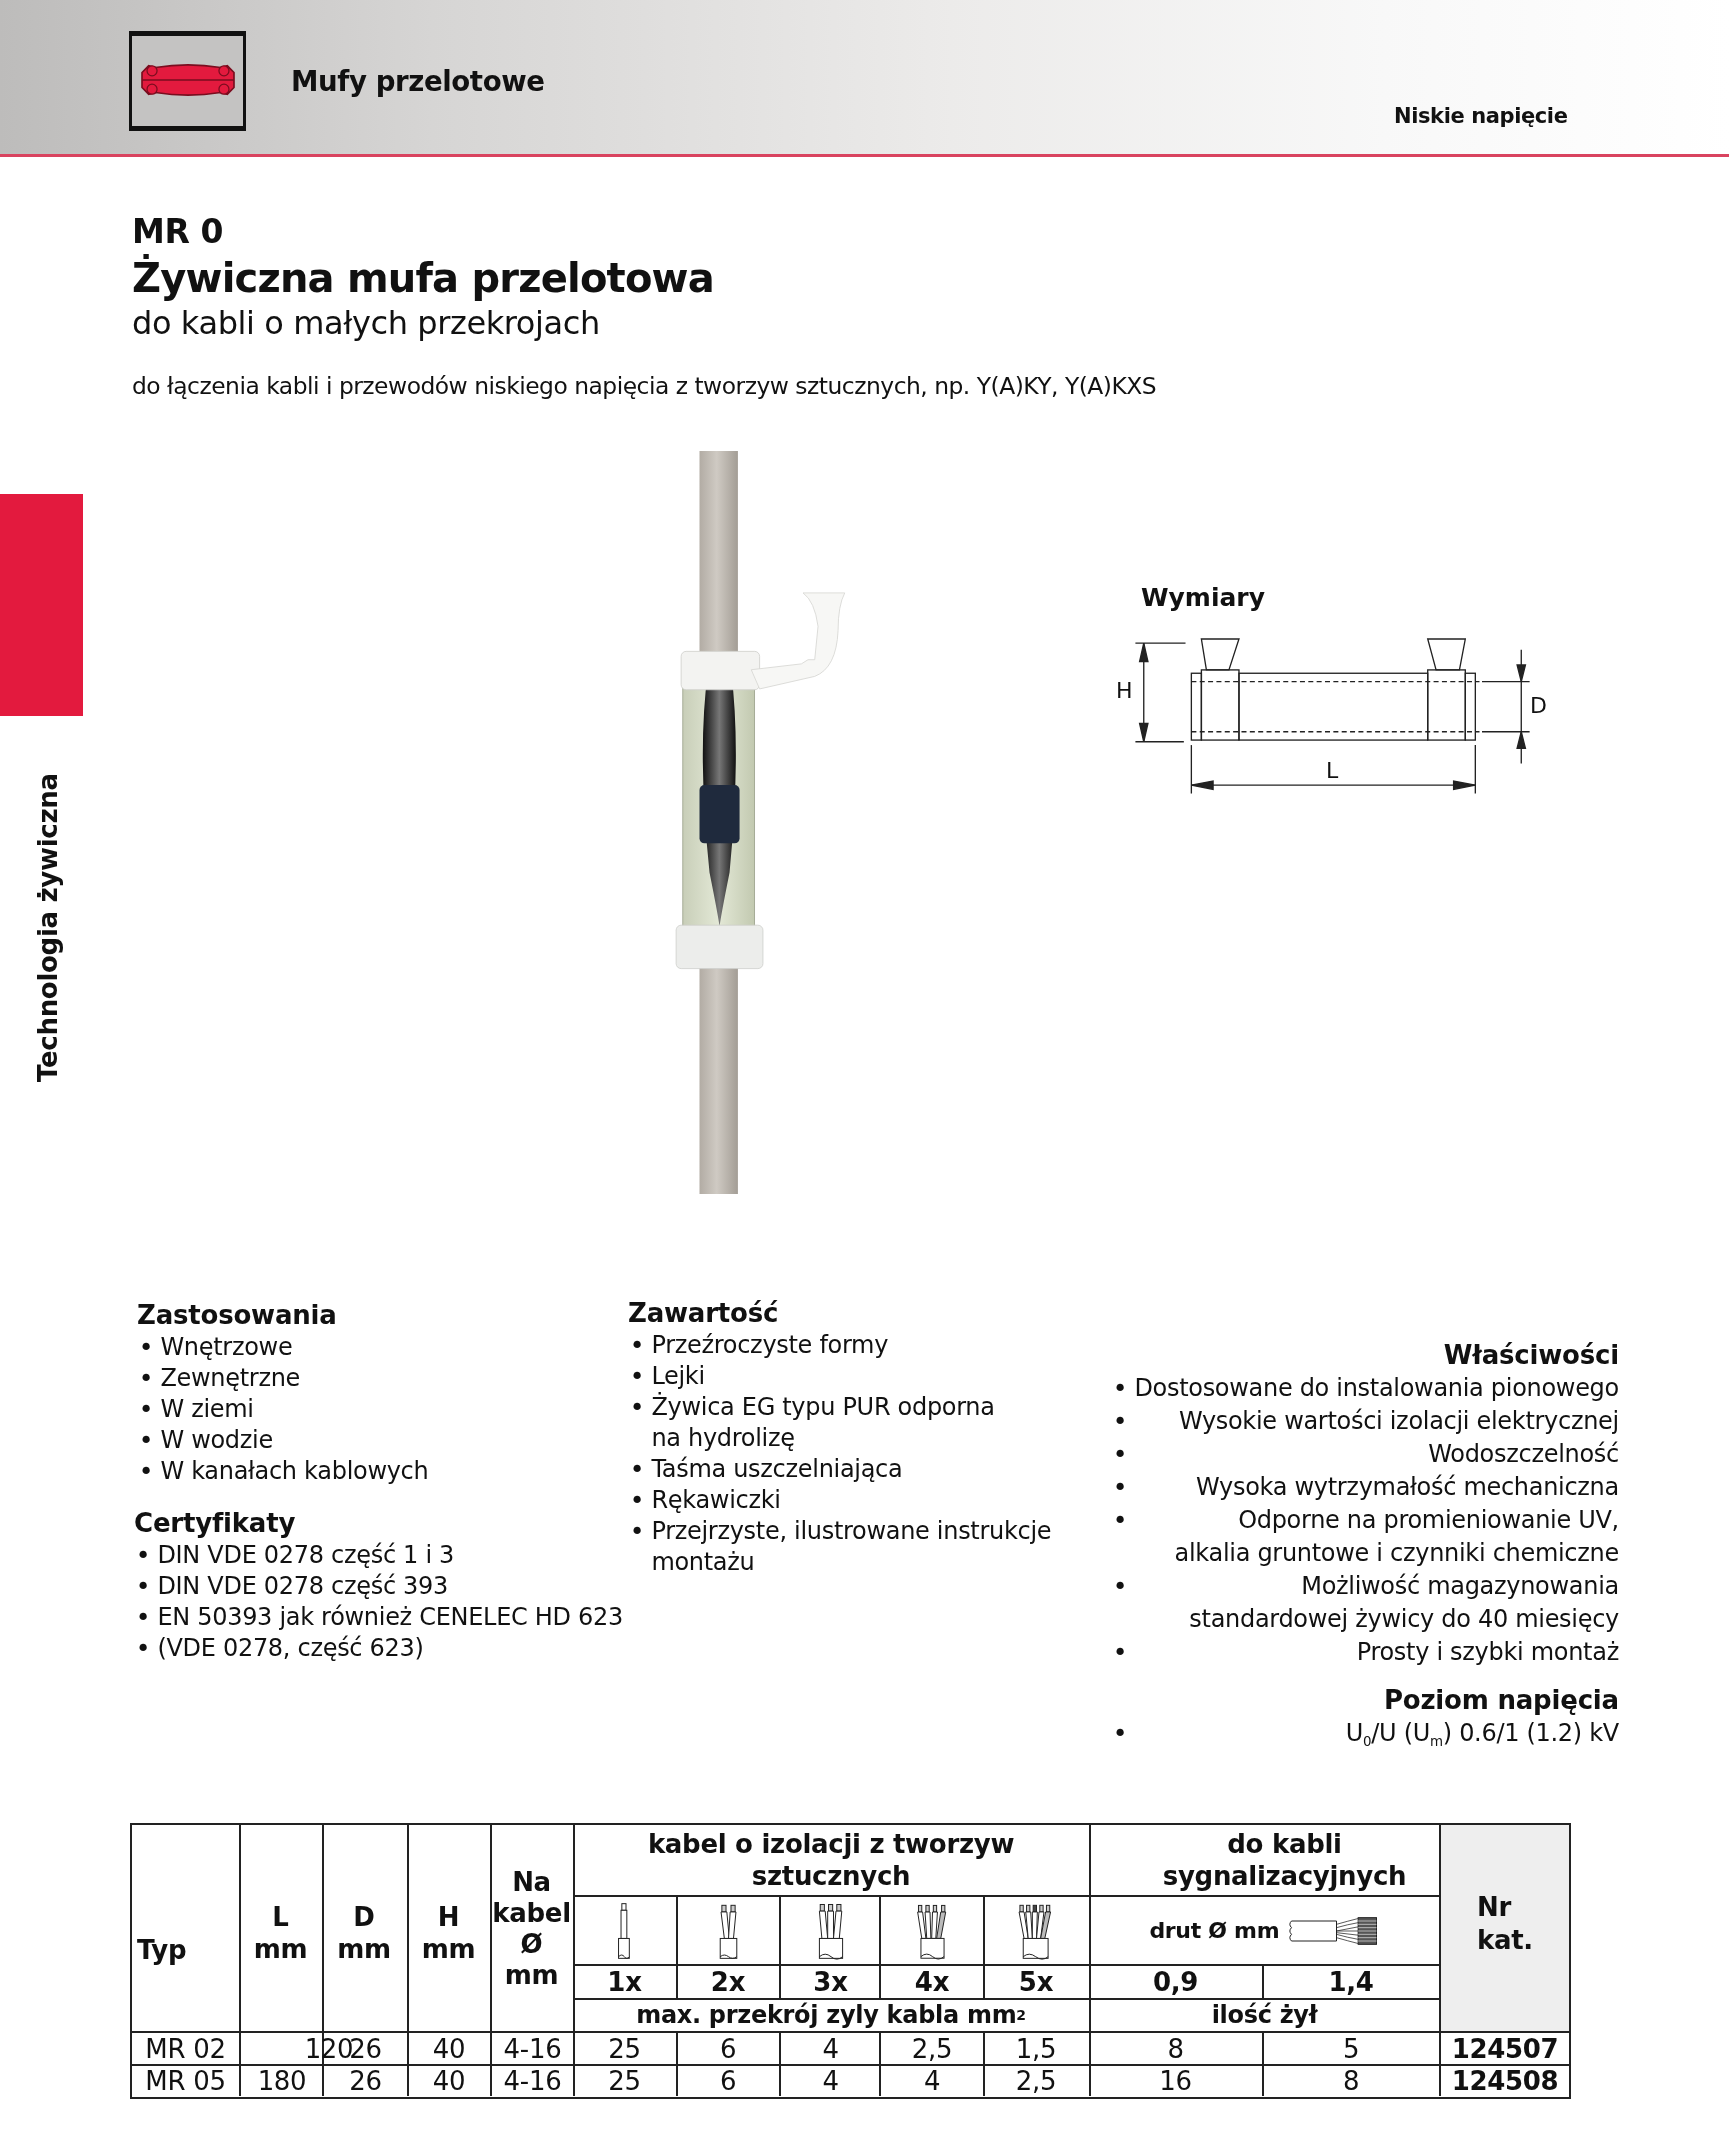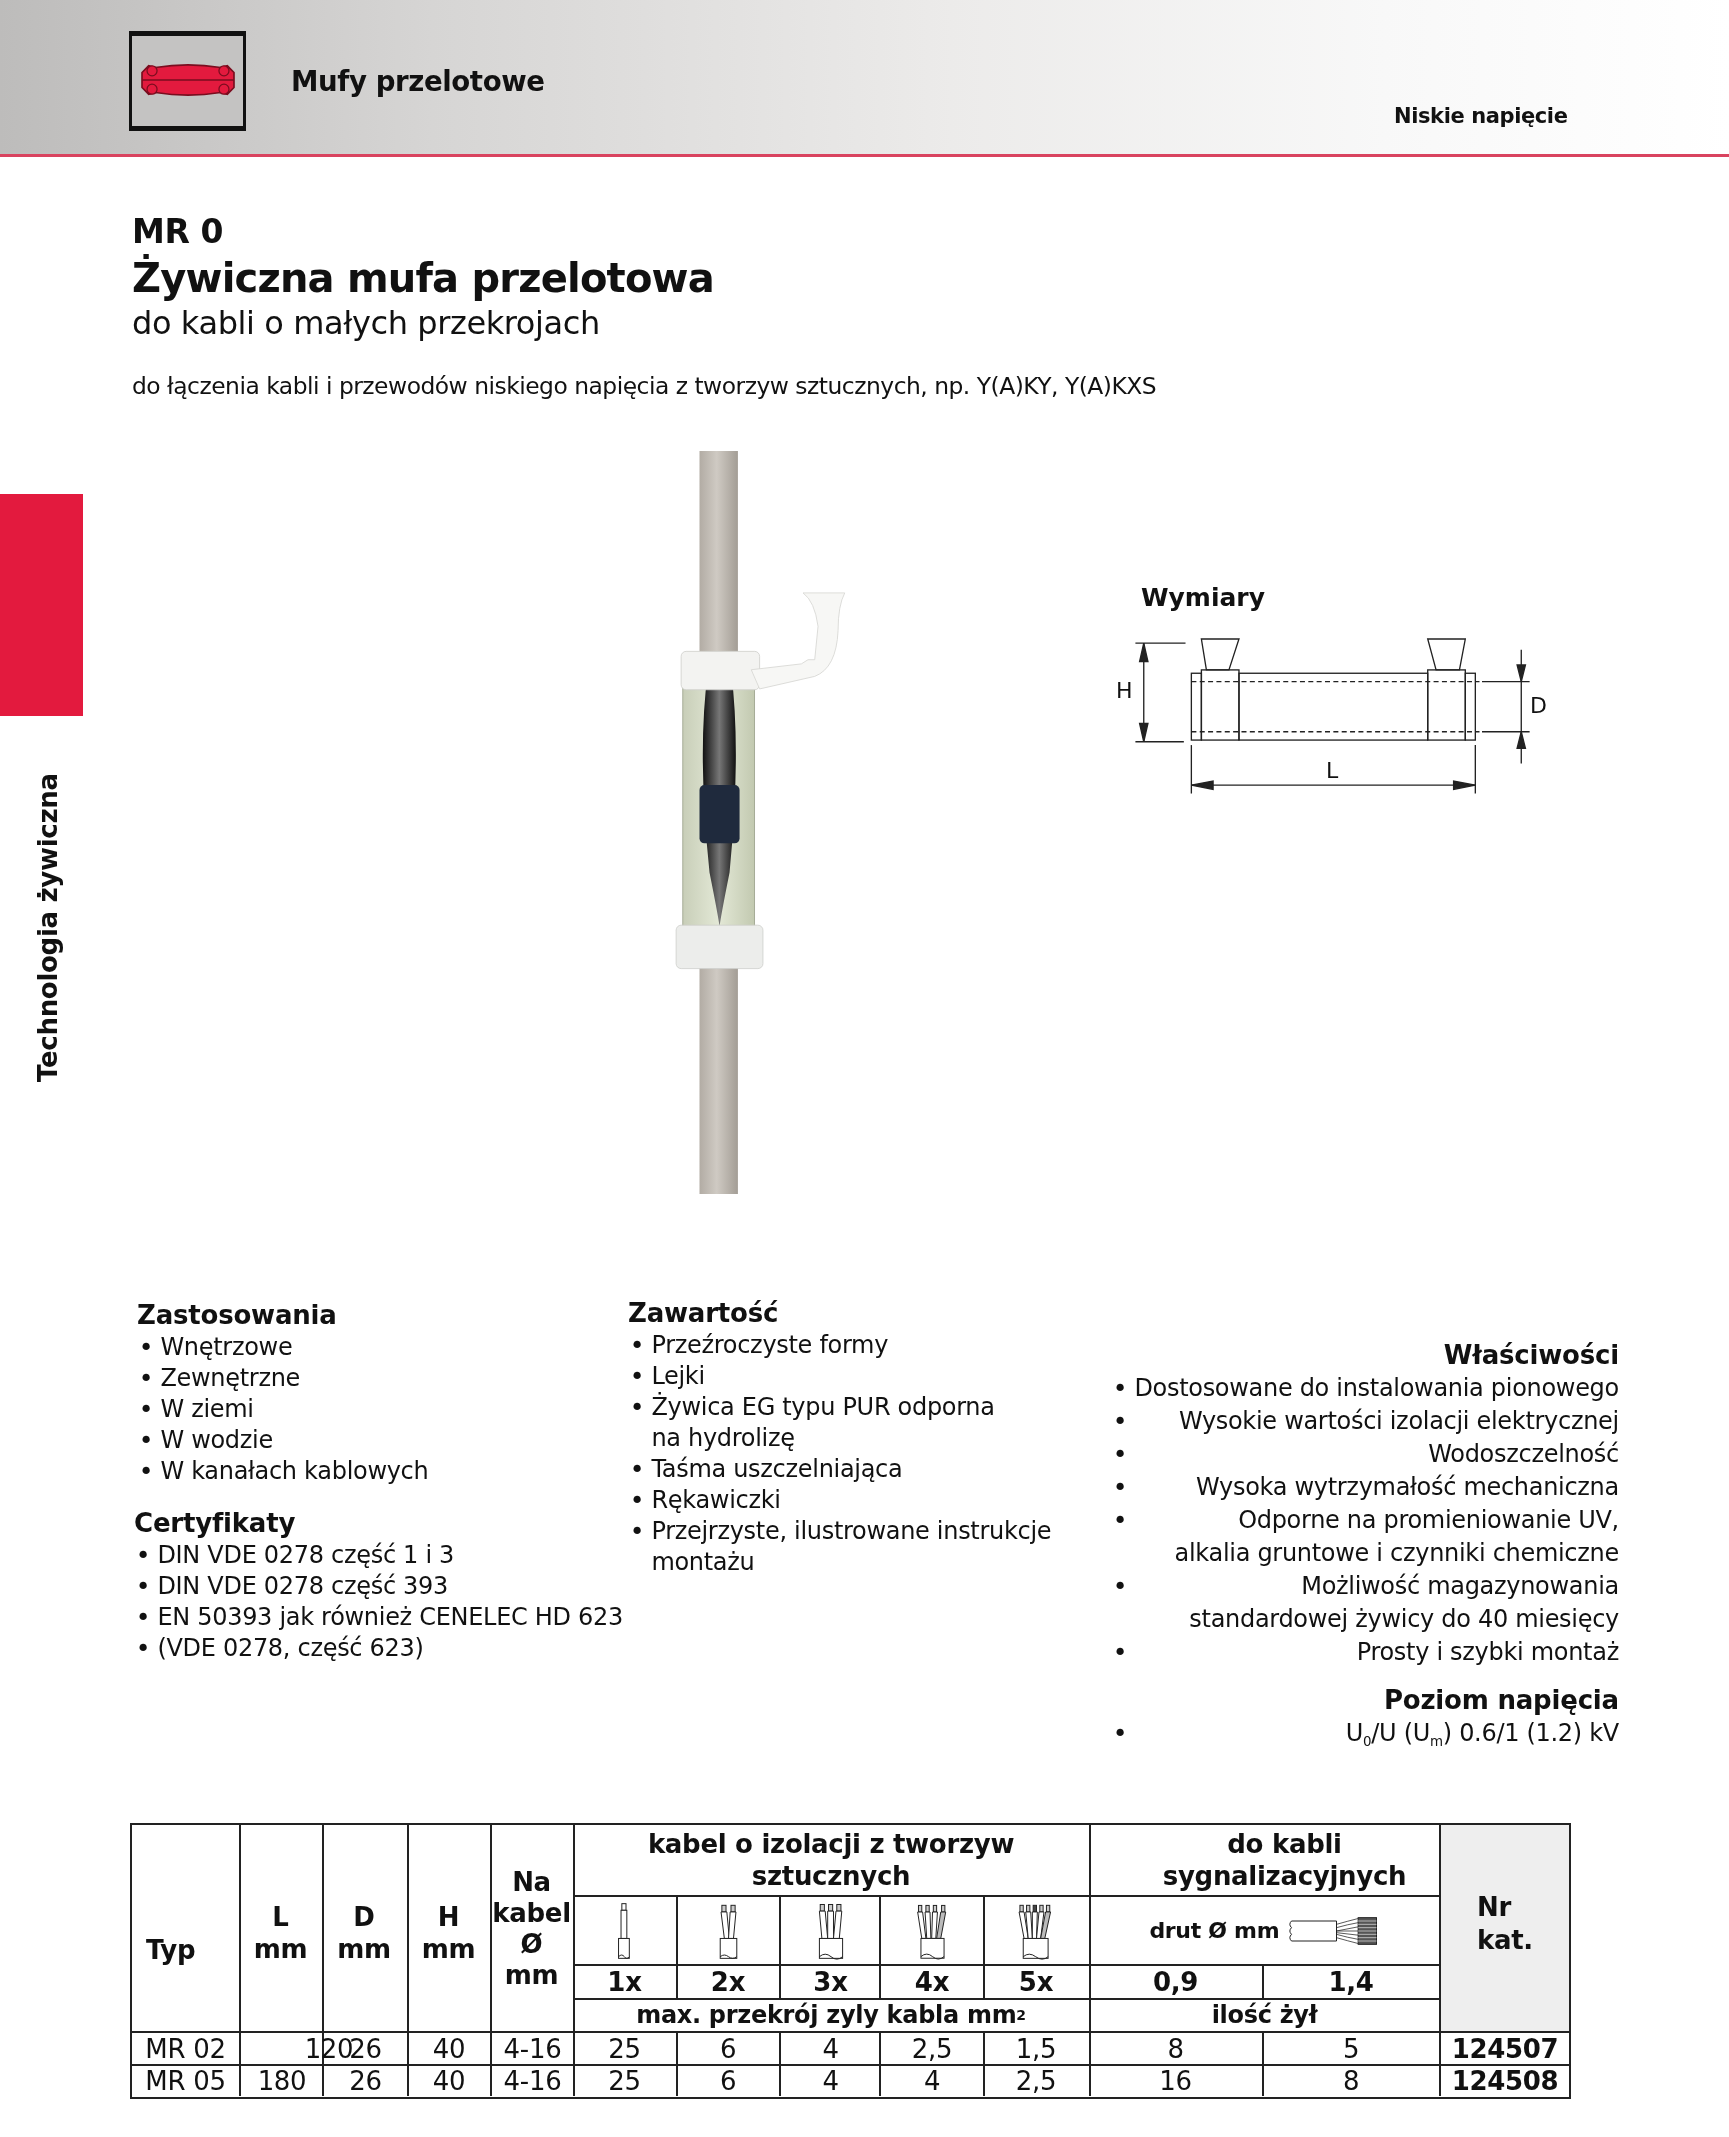--- a/index.html
+++ b/index.html
@@ -220,21 +220,21 @@
   <div class="vline" style="left:851px;top:207px;height:64px;"></div>
   <div class="vline" style="left:1130px;top:140px;height:33px;"></div>
   <div class="vline" style="left:1130px;top:207px;height:64px;"></div>
 
   <div class="hline" style="left:441px;top:70px;width:867px;"></div>
   <div class="hline" style="left:441px;top:139px;width:867px;"></div>
   <div class="hline" style="left:441px;top:173px;width:867px;"></div>
   <div class="hline" style="left:0;top:206px;width:1437px;"></div>
   <div class="hline" style="left:0;top:239px;width:1437px;"></div>
 
-  <div class="cell b" style="left:0;top:0;width:107px;height:207px;justify-content:flex-start;padding-left:14px;padding-top:42px;">Typ</div>
+  <div class="cell b" style="left:0;top:0;width:107px;height:207px;justify-content:flex-start;padding-left:5px;padding-top:42px;">Typ</div>
   <div class="cell b" style="left:107px;top:0;width:83px;height:207px;flex-direction:column;padding-top:8.3px;">
       <span>L</span>
       <span>mm</span>
     </div>
   <div class="cell b" style="left:190px;top:0;width:84px;height:207px;flex-direction:column;padding-top:8.3px;">
       <span>D</span>
       <span>mm</span>
     </div>
   <div class="cell b" style="left:275px;top:0;width:83px;height:207px;flex-direction:column;padding-top:8.3px;">
       <span>H</span>

